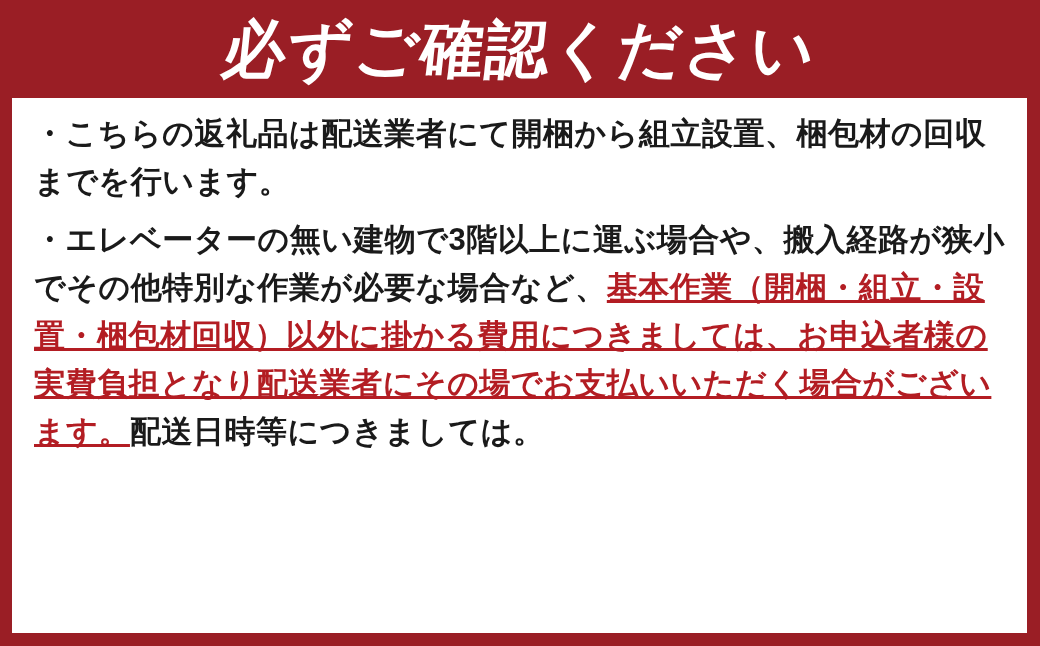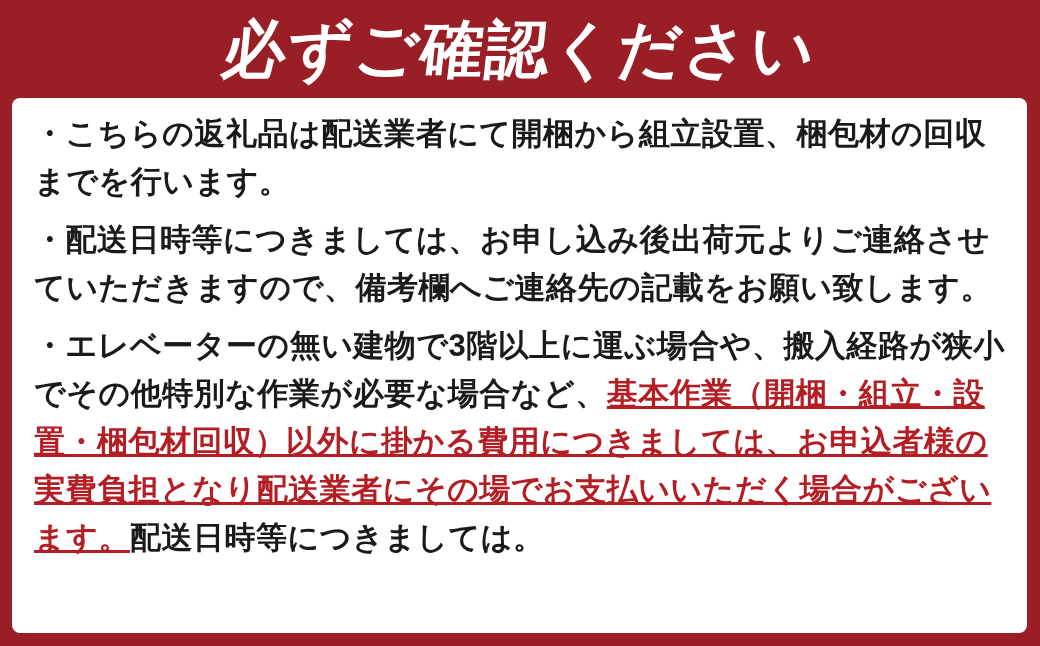--- a/index.html
+++ b/index.html
@@ -35,21 +35,20 @@
     white-space: nowrap;
     line-height: 1;
   }
   .banner-body {
     flex: 1 1 auto;
     background: #ffffff;
     margin: 0 13px 13px 12px;
     padding: 12px 22px 6px 22px;
     box-sizing: border-box;
     overflow: hidden;
-    border-radius: 8px;
   }
   .note {
     margin: 0 0 10px 0;
     color: #1a1a1a;
     font-size: 31px;
     font-weight: bold;
     line-height: 48px;
     letter-spacing: 0.5px;
     text-align: left;
   }
@@ -58,16 +57,15 @@
 </style>
 </head>
 <body>
 
 <div class="banner">
   <header class="banner-header">
     <h1 class="banner-title">必ずご確認ください</h1>
   </header>
   <div class="banner-body">
     <p class="note">・こちらの返礼品は配送業者にて開梱から組立設置、梱包材の回収までを行います。</p>
-    <p class="note">・配送日時等につきましては、お申し込み後出荷元よりご連絡させていただきますので、備考欄へご連絡先の記載をお願い致します。</p>
     <p class="note"><span>・エレベーターの無い建物で3階以上に運ぶ場合や、搬入経路が狭小でその他特別な作業が必要な場合など、</span><span class="em-red">基本作業（開梱・組立・設置・梱包材回収）以外に掛かる費用につきましては、お申込者様の実費負担となり配送業者にその場でお支払いいただく場合がございます。</span><span>配送日時等につきましては。</span></p>
   </div>
 </div>
 
 </body></html>

